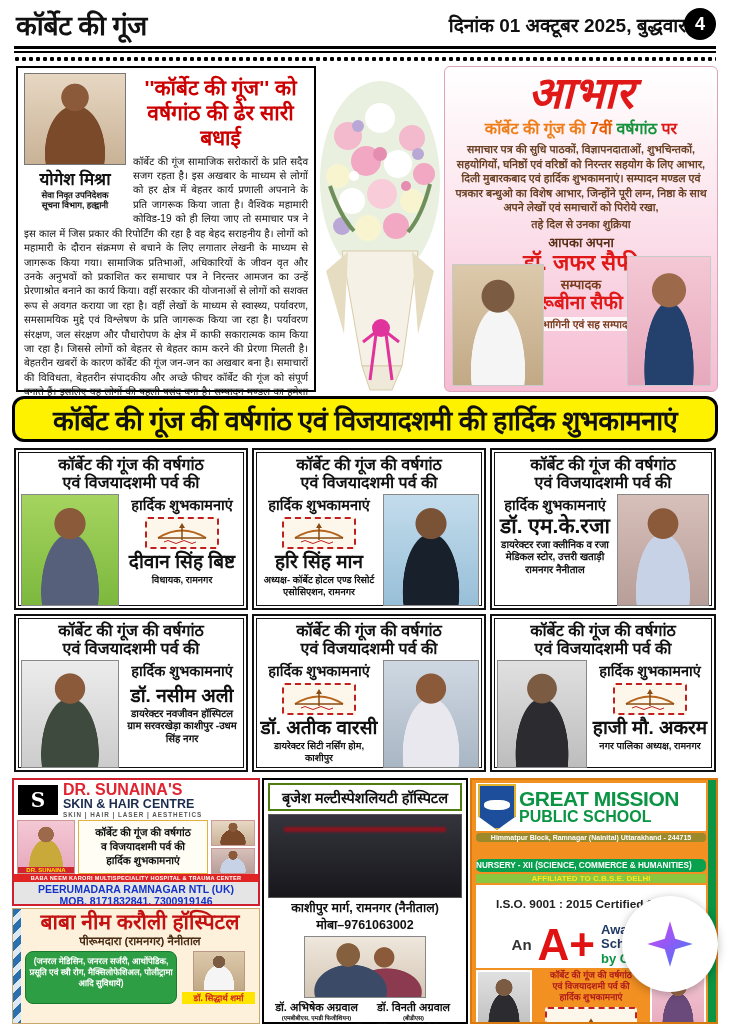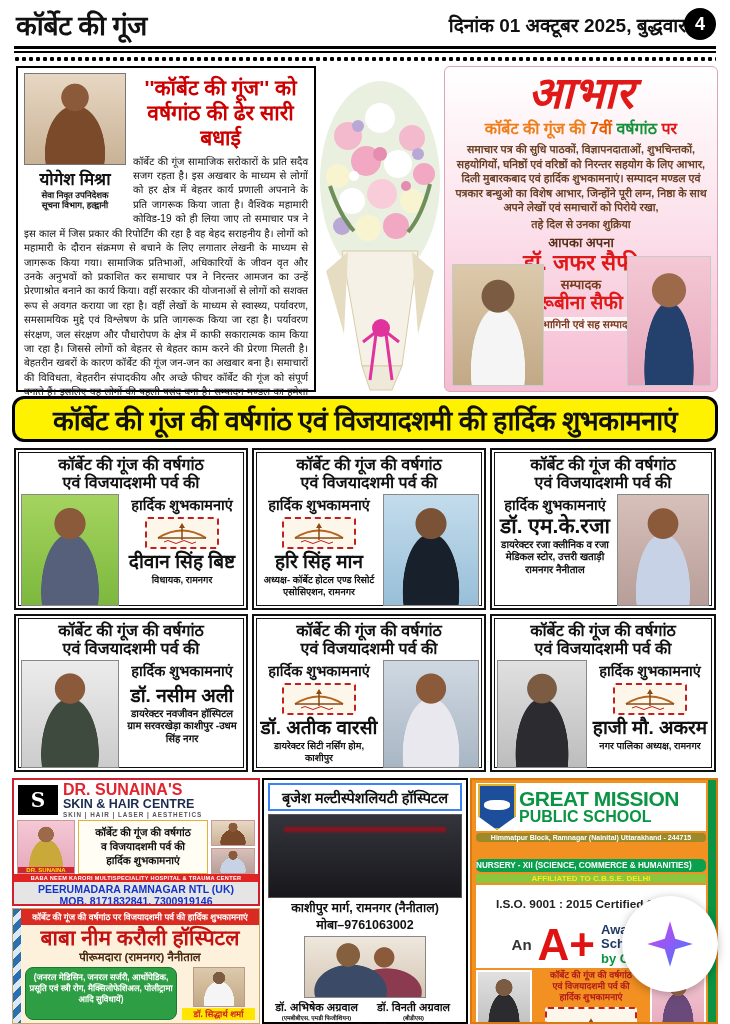--- a/index.html
+++ b/index.html
@@ -117,21 +117,21 @@
   .neem-title { color:#c41212; font-size:21px; font-weight:900; text-align:center; line-height:1.1; margin-top:1px; }
   .neem-sub { color:#4a2c14; font-size:11.5px; font-weight:900; text-align:center; }
   .neem-row { display:flex; gap:5px; padding:3px 4px 0; }
   .neem-serv { width:152px; background:#2e9e44; color:#fff; border:1px solid #187a2e; border-radius:8px;
                font-size:8.4px; font-weight:700; text-align:center; line-height:1.3; padding:4px 3px; }
   .neem-doc { flex:1; text-align:center; }
   .neem-doc .ph { width:52px; height:40px; margin:0 auto; border:1px solid #b98; }
   .neem-doc-name { background:#ffe500; color:#d02020; font-size:8.6px; font-weight:900; margin-top:1px; }
 
   .brijesh { left:262px; top:778px; width:206px; height:246px; border:2px solid #000; background:#fff; padding:3px 4px; text-align:center; }
-  .brij-title { border:2px solid #3b82f6; font-size:14.5px; font-weight:900; padding:2px 1px; }
+  .brij-title { border:2px solid #4d7c0f; font-size:14.5px; font-weight:900; padding:2px 1px; }
   .brij-photo { height:84px; margin-top:3px; background:linear-gradient(#34343c,#17171c); border:1px solid #555; position:relative; }
   .brij-led { position:absolute; left:8%; right:8%; top:12px; height:5px; background:#8c1420; filter:blur(1px); }
   .brij-addr { font-size:12.5px; font-weight:900; margin-top:3px; line-height:1.2; }
   .brij-mob { font-size:12.5px; font-weight:900; }
   .brij-couple { width:122px; height:62px; margin:3px auto 0; border:1px solid #888; }
   .brij-docs { display:flex; margin-top:1px;justify-content:space-between; }
   .brij-doc { flex:1; }
   .brij-doc-name { font-size:11px; font-weight:900; }
   .brij-doc-deg { font-size:6px; font-weight:700; }
   .brij-serv { font-size:6.8px; font-weight:700; line-height:1.3; margin-top:1px; }
@@ -393,21 +393,20 @@
   </div>
   <div class="sun-band">BABA NEEM KARORI MULTISPECIALITY HOSPITAL &amp; TRAUMA CENTER</div>
   <div class="sun-yellow">
     <div class="sun-addr">PEERUMADARA RAMNAGAR NTL (UK)</div>
     <div class="sun-addr">MOB. 8171832841, 7300919146</div>
   </div>
 </div>
 
 <div class="abs neem">
   <div class="neem-strip"></div>
-  <div class="neem-band">कॉर्बेट की गूंज की वर्षगांठ पर विजयादशमी पर्व की हार्दिक शुभकामनाएं</div>
   <div class="neem-title">बाबा नीम करौली हॉस्पिटल</div>
   <div class="neem-sub">पीरूमदारा (रामनगर) नैनीताल</div>
   <div class="neem-row">
     <div class="neem-serv">(जनरल मेडिसिन, जनरल सर्जरी, आर्थोपेडिक, प्रसूति एवं स्त्री रोग, मैक्सिलोफेशिअल, पोलीट्रामा आदि सुविधायें)</div>
     <div class="neem-doc">
       <div class="ph ph-tan"></div>
       <div class="neem-doc-name">डॉ. सिद्धार्थ शर्मा</div>
     </div>
   </div>
 </div>

